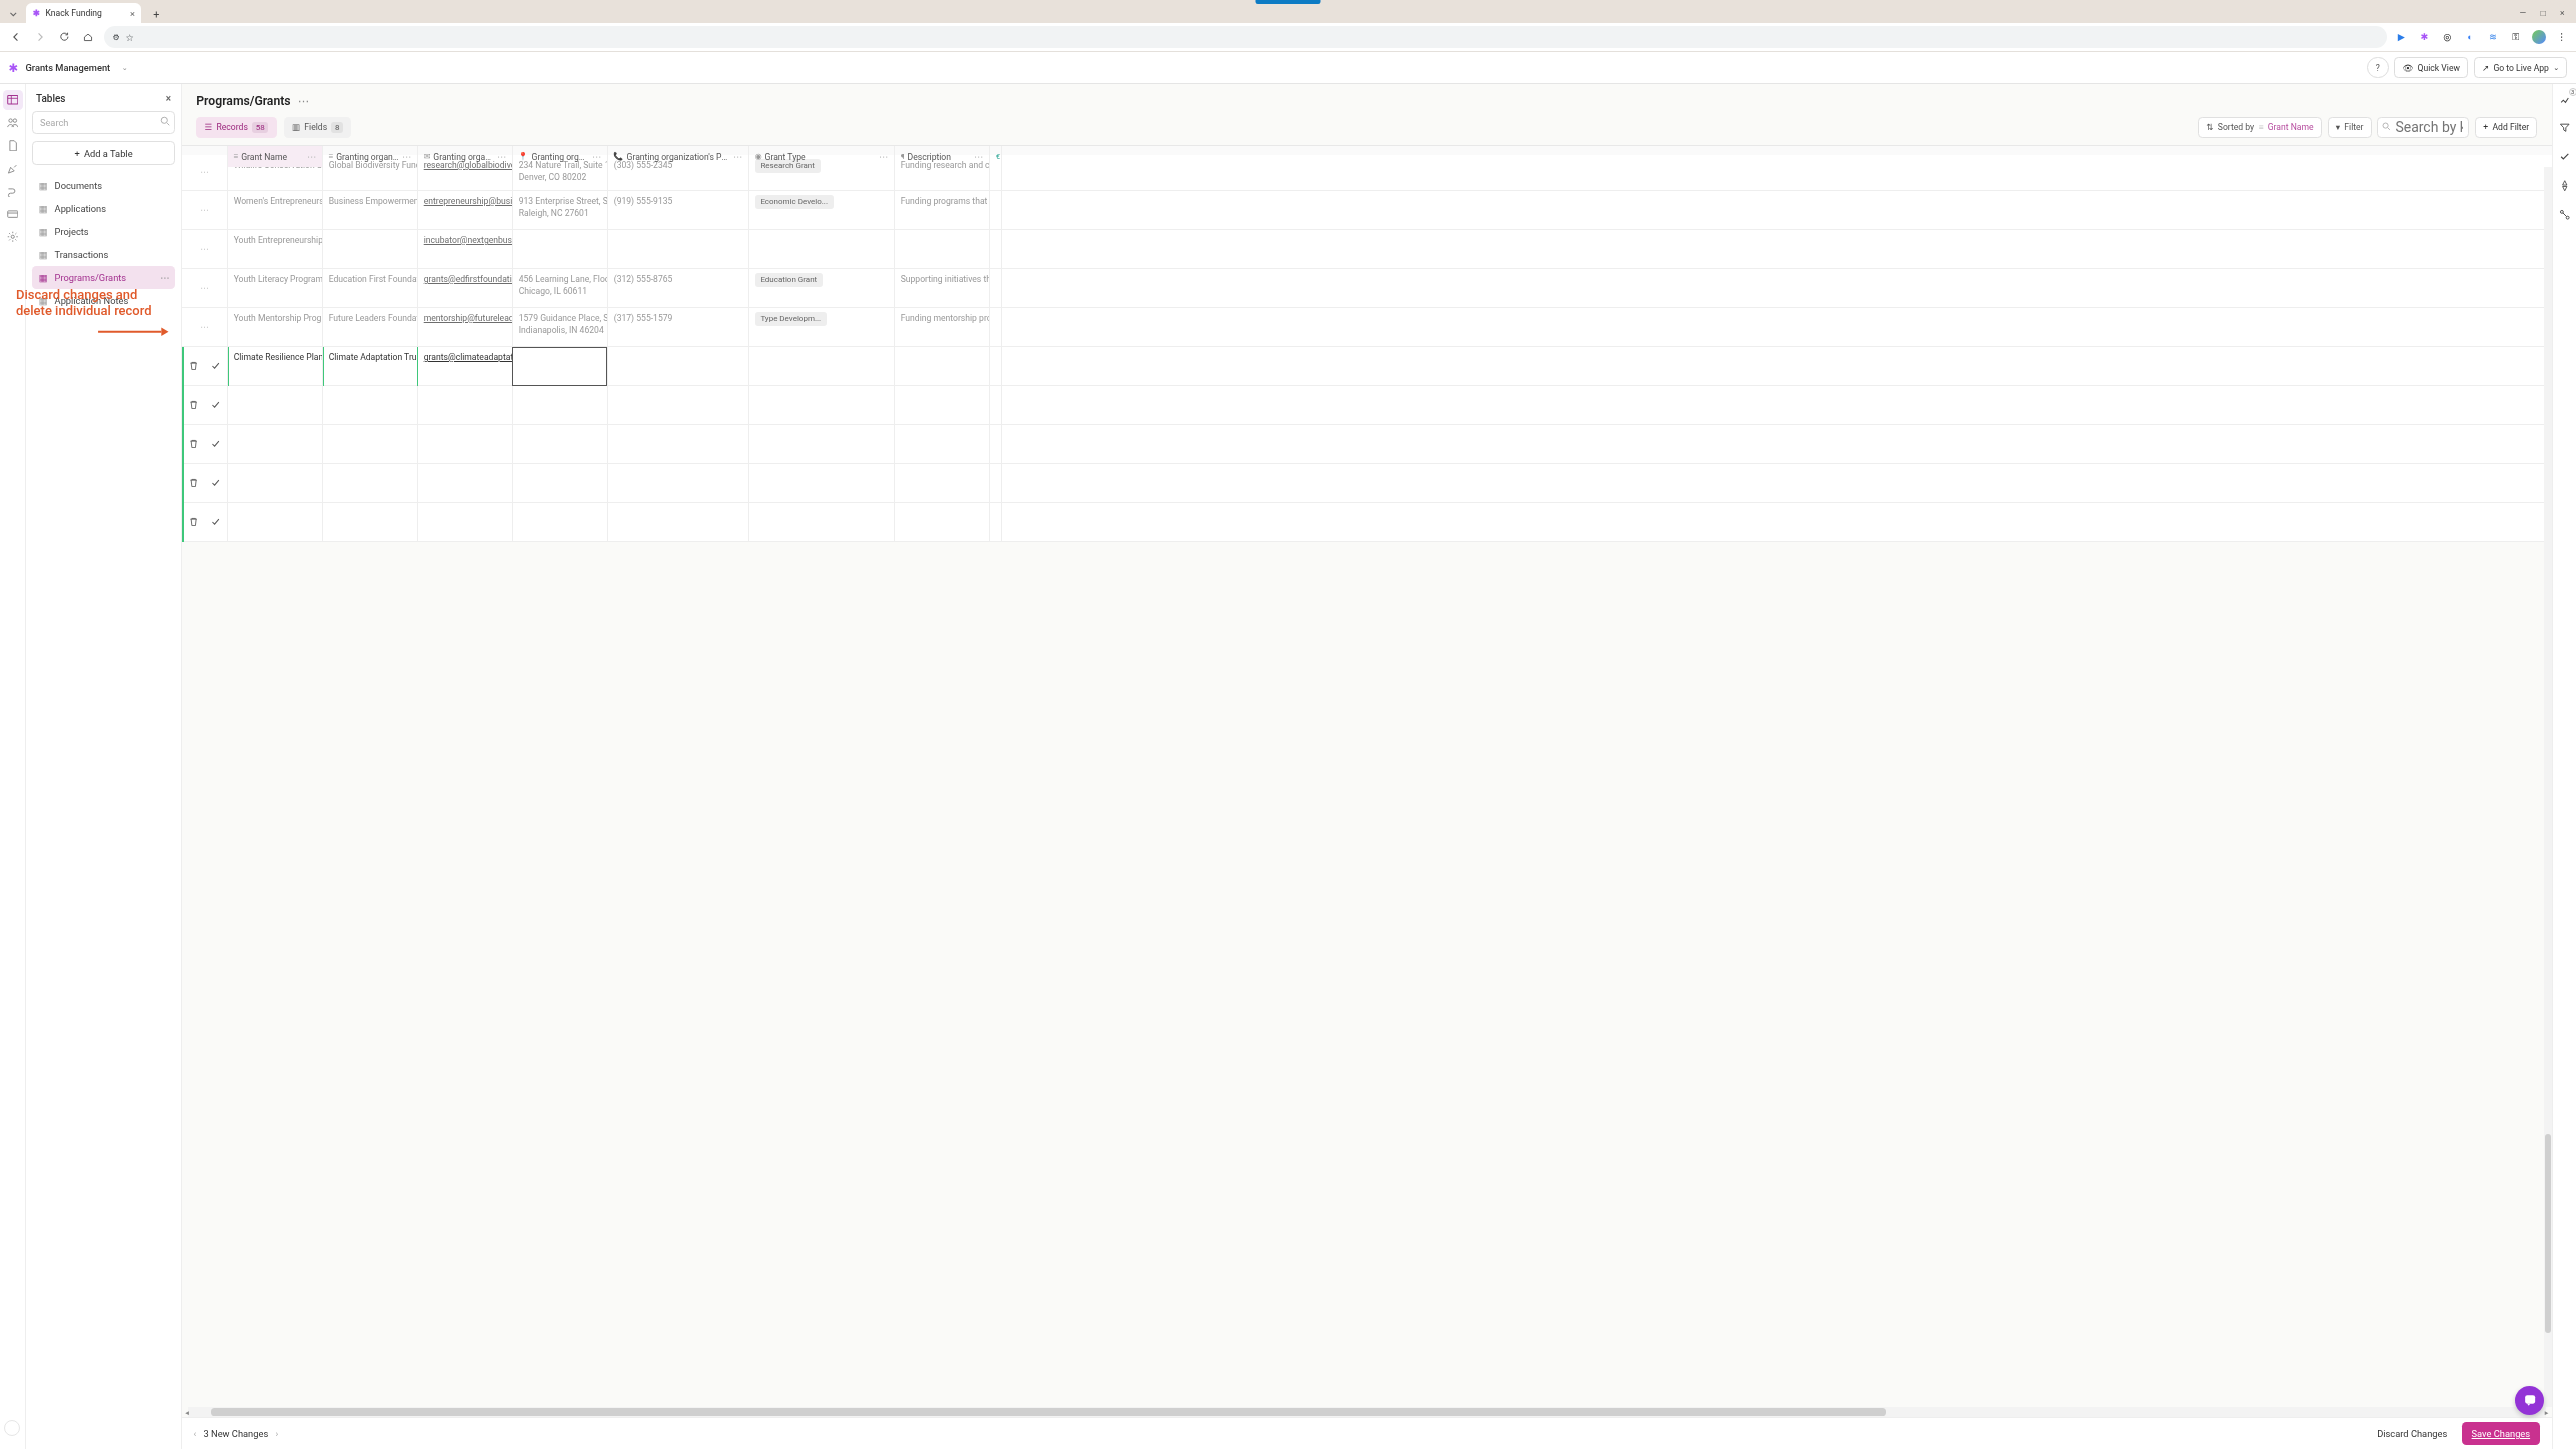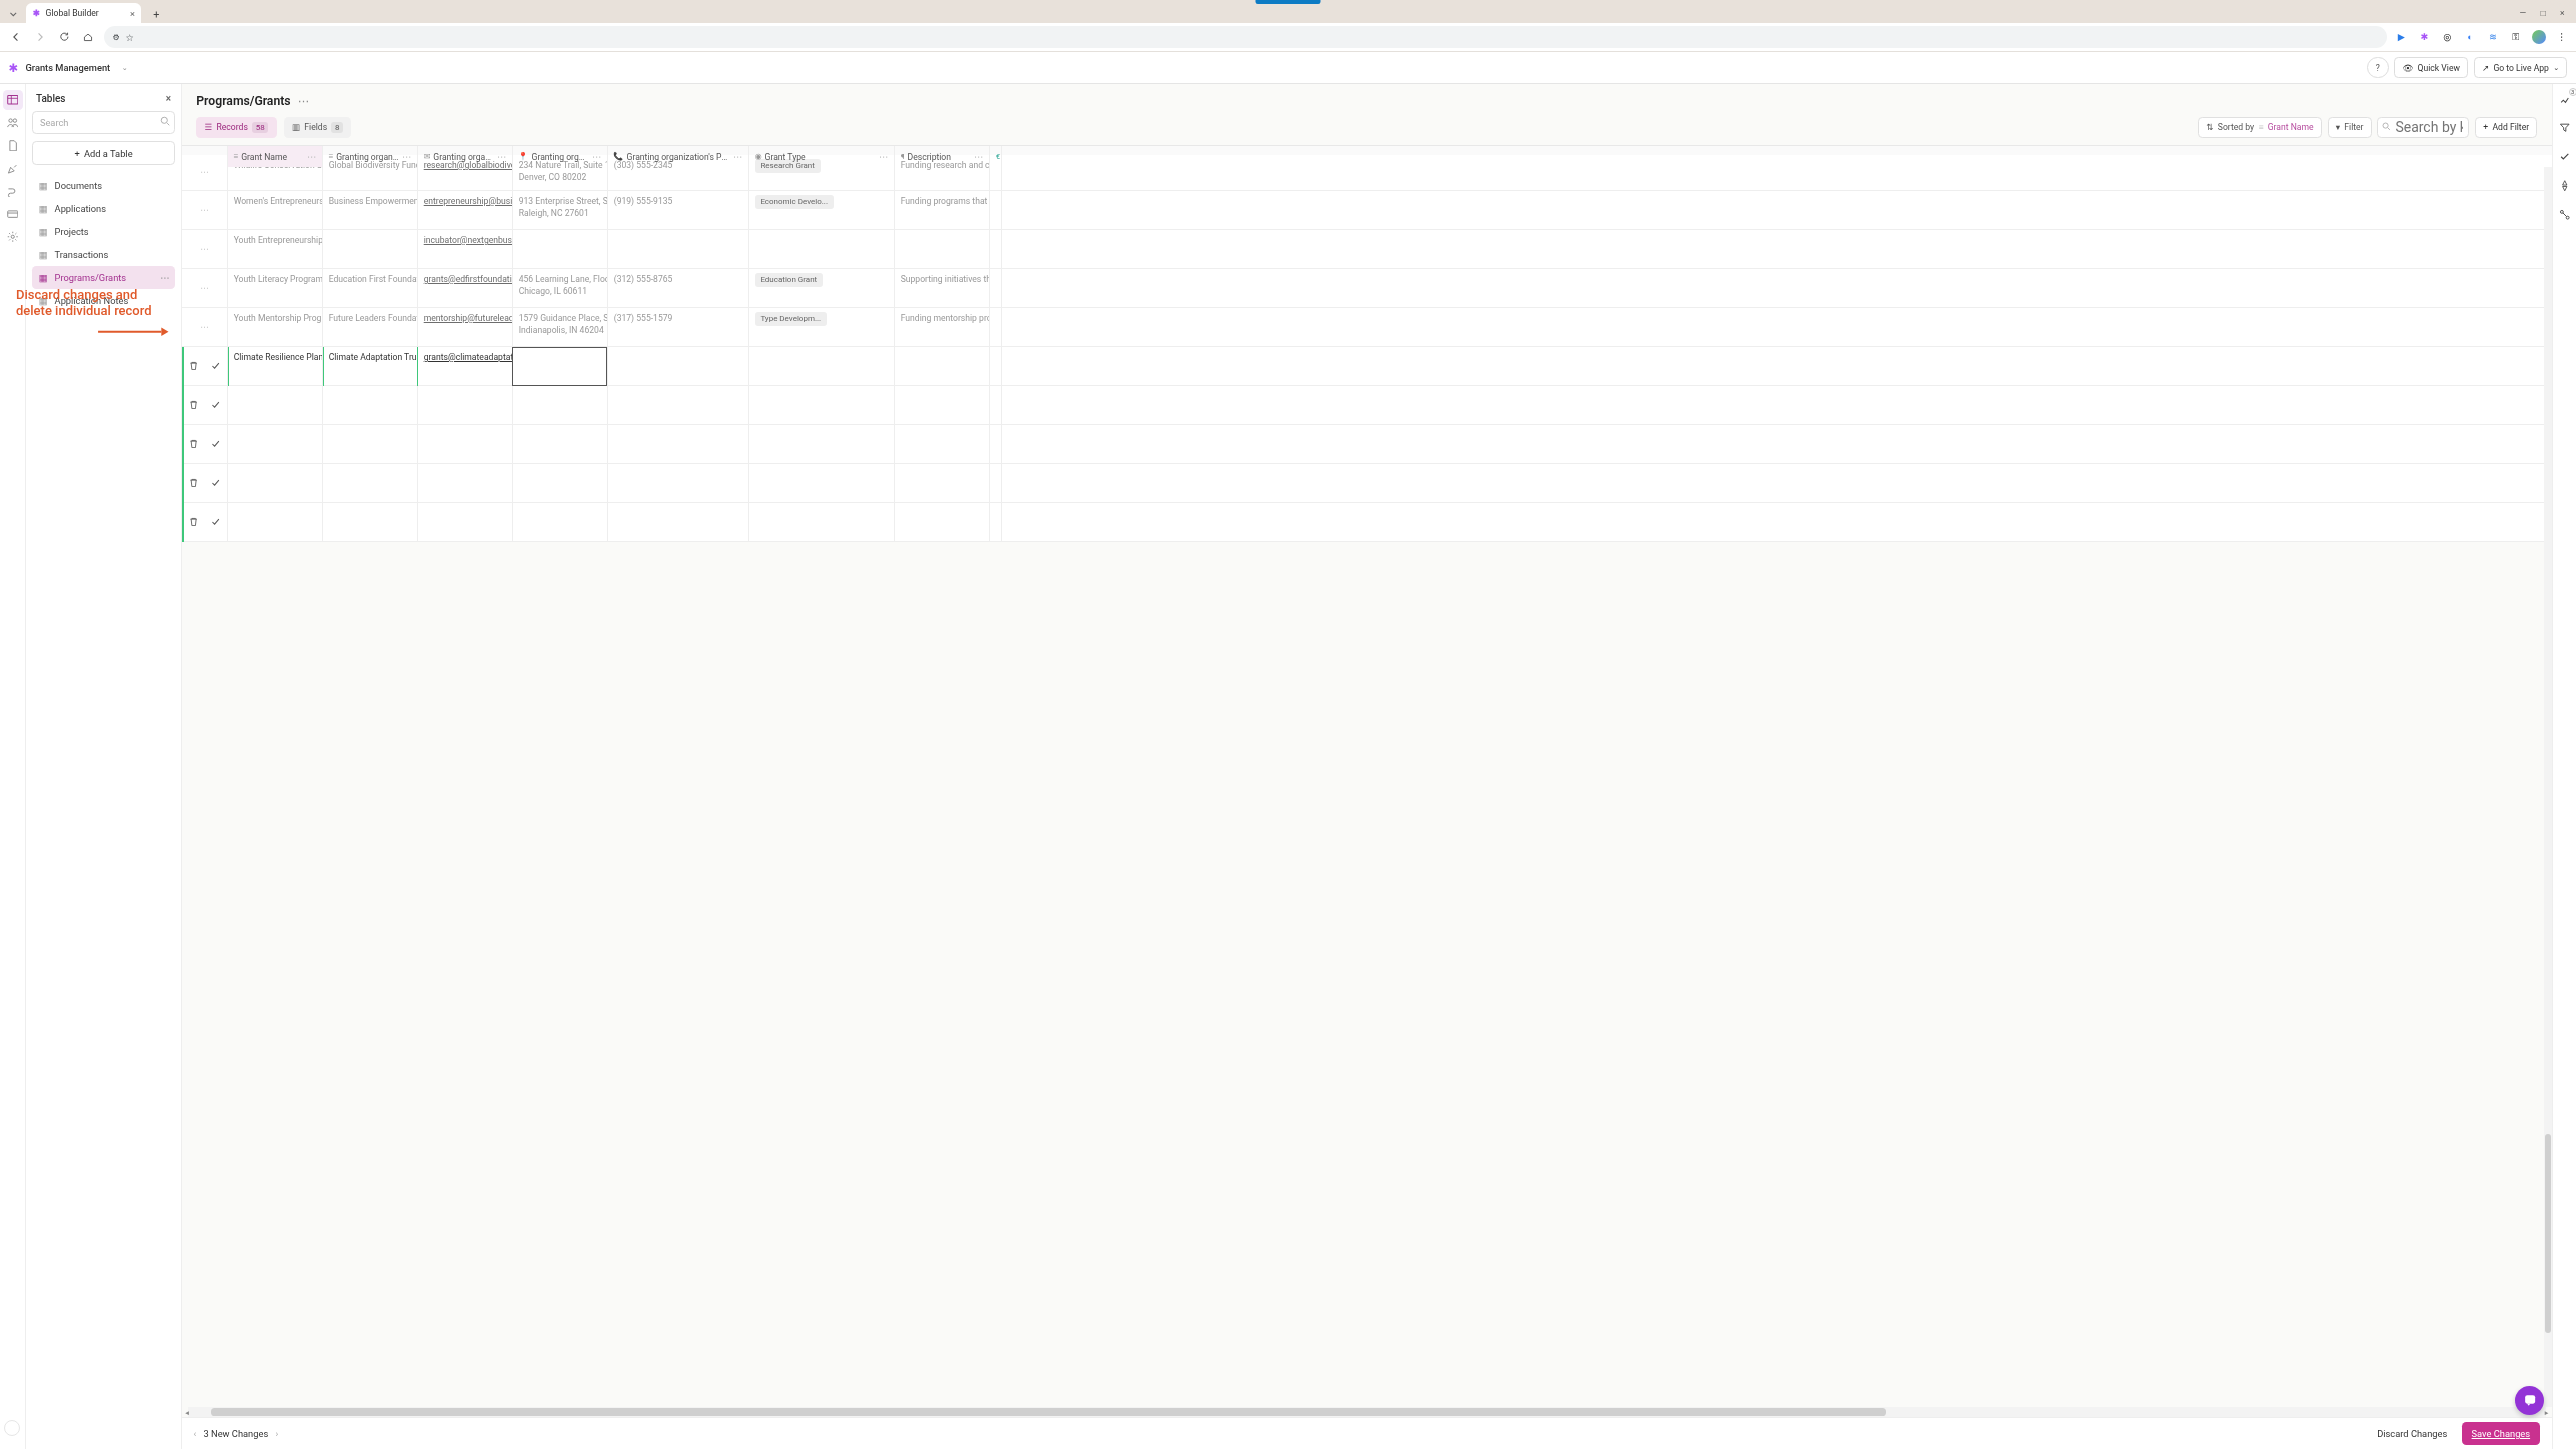--- a/index.html
+++ b/index.html
@@ -151,21 +151,21 @@
 
 <div class="browser-chrome">
   <div class="tab-bar">
     <div class="tab-spacer-left">
       <svg width="8.6" height="8.6" viewBox="0 0 12 12">
           <path d="M2 4l4 4 4-4" stroke="#666" stroke-width="1.4" fill="none"></path>
         </svg>
     </div>
     <div class="browser-tab">
       <span class="tab-favicon">✱</span>
-      <span class="tab-title">Global Builder</span>
+      <span class="tab-title">Knack Funding</span>
       <span class="tab-close">×</span>
     </div>
     <div class="new-tab-btn">+</div>
     <div class="window-ctrls">
       <span>—</span>
       <span>□</span>
       <span>×</span>
     </div>
   </div>
   <div class="addr-bar">

